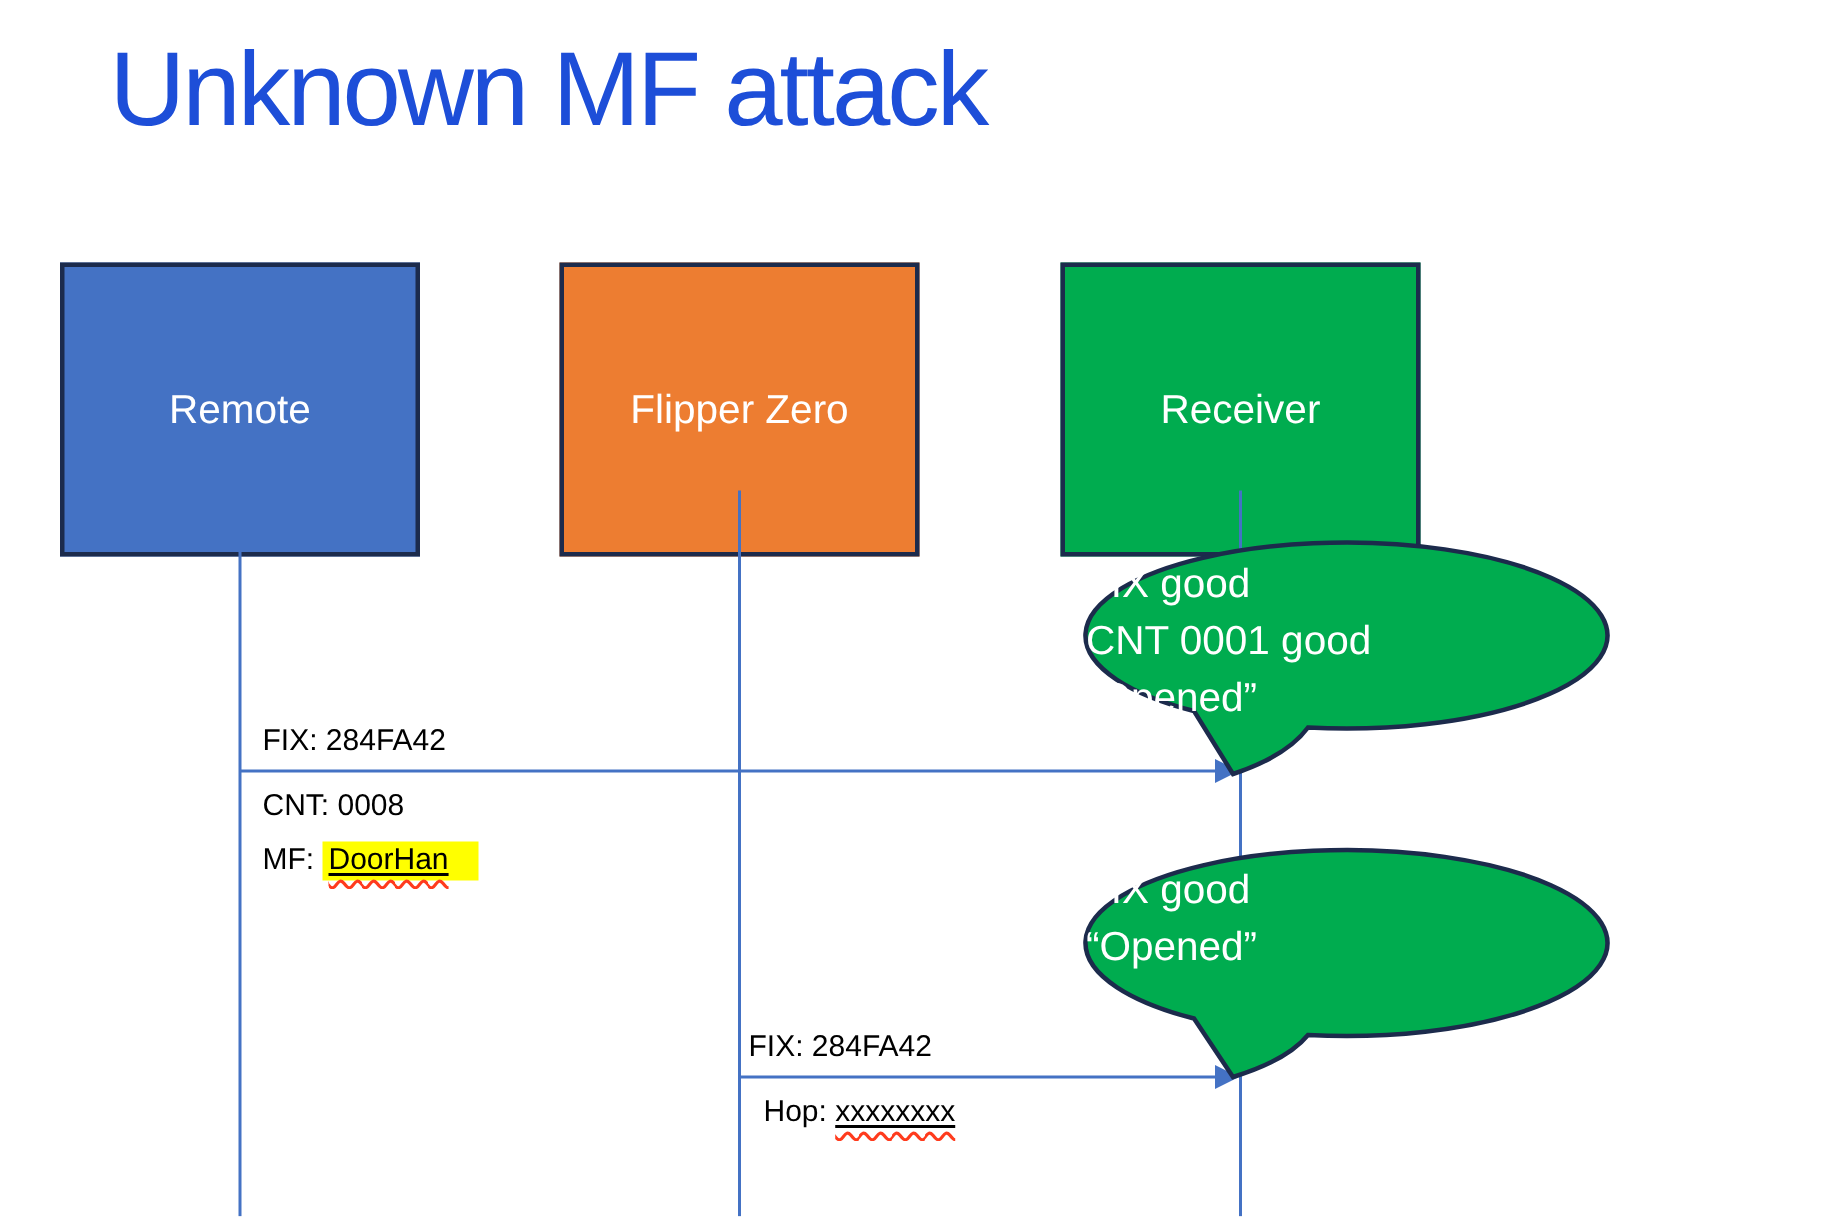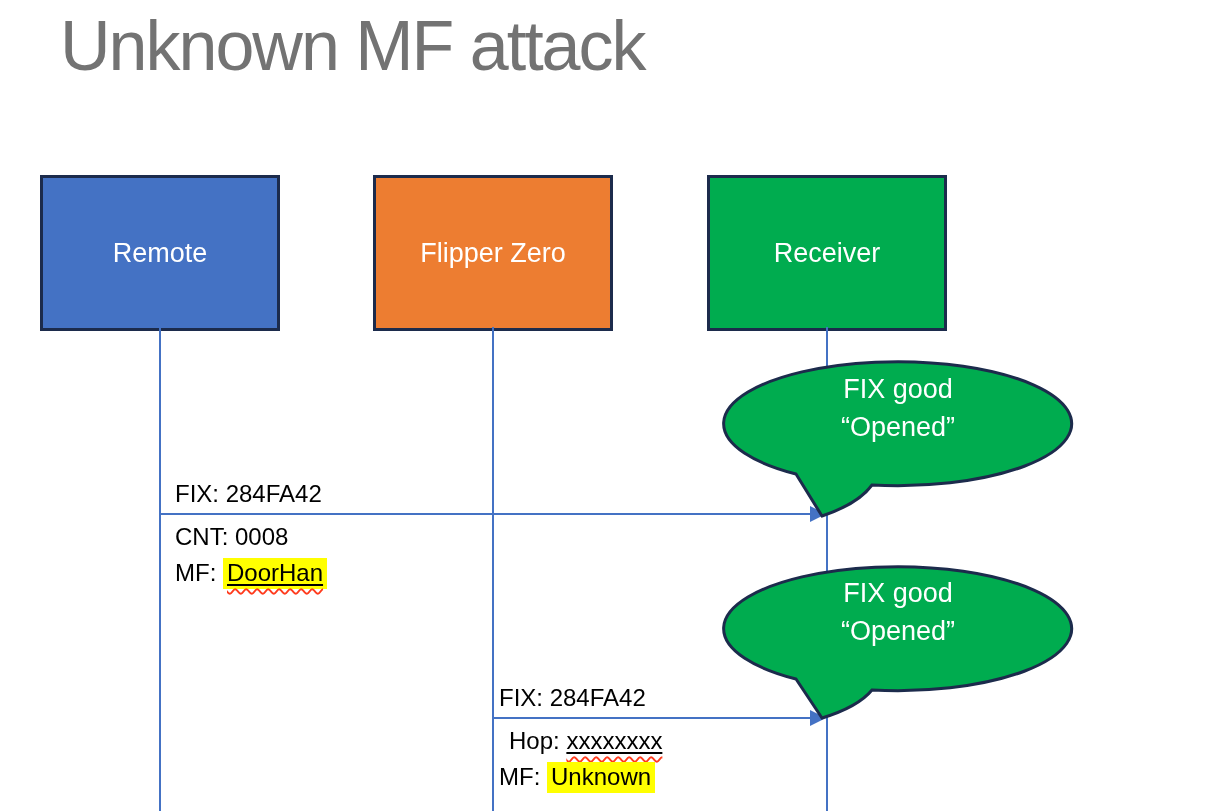--- a/index.html
+++ b/index.html
@@ -7,31 +7,31 @@
     position:relative;
     width:1216px;height:811px;
     background:#fff;
     overflow:hidden;
     font-family:"Liberation Sans", sans-serif;
     color:#000;
   }
   .title{
     position:absolute;
     left:56px;top:2px;
-    margin:4px;
+    margin:17px;
     font-size:70px;
     font-weight:300;
     letter-spacing:-2px;
-    color:#737373;
+    color:#1d4ed8;
     white-space:nowrap;
   }
   .actor{
     position:absolute;
     top:175px;
-    width:240px;height:156px;
+    width:240px;height:196px;
     box-sizing:border-box;
     border:3px solid var(--shape-border,#1C2B4C);
     display:flex;align-items:center;justify-content:center;
     color:#fff;
     font-size:27px;
     text-align:center;
   }
   .actor.remote{left:40px;background:var(--actor-blue,#4472C4);}
   .actor.flipper{left:373px;background:var(--actor-orange,#ED7D31);}
   .actor.receiver{left:707px;background:var(--actor-green,#00AC4F);}
@@ -50,28 +50,28 @@
   .arrowhead{
     position:absolute;
     width:0;height:0;
     border-top:8px solid transparent;
     border-bottom:8px solid transparent;
     border-left:16px solid var(--connector-blue,#4472C4);
     z-index:2;
   }
   .msg-label{
     position:absolute;
-    font-size:24px;
+    font-size:20px;
     line-height:32px;
     white-space:nowrap;
     z-index:4;
   }
   .hl{
     background:var(--highlight-yellow,#FFFF00);
-    padding:1px 4px 3px 4px;
+    padding:1px 20px 3px 4px;
   }
   .wavy{
     text-decoration-line:underline;
     text-decoration-style:wavy;
     text-decoration-color:var(--squiggle-red,#FF3B1D);
     text-decoration-thickness:1.5px;
     text-underline-offset:7px;
   }
   .u{
     text-decoration-line:underline;
@@ -88,21 +88,21 @@
     fill:var(--callout-green,#00AC4F);
     stroke:var(--shape-border,#1C2B4C);
     stroke-width:3px;
   }
   .callout-text{
     position:absolute;
     left:724px;width:348px;
     color:#fff;
     font-size:27px;
     line-height:38px;
-    text-align:center;
+    text-align:left;
     z-index:4;
   }
   .callout-text.c1{top:370px;}
   .callout-text.c2{top:574px;}
 </style>
 </head>
 <body>
 
 <div class="slide">
 
@@ -137,31 +137,29 @@
 
   <div class="msg-line" style="left:493px;top:717px;width:318px;"></div>
   <div class="arrowhead" style="left:810px;top:710px;"></div>
 
   <div class="msg-label" style="left:499px;top:682px;">
     <span>FIX: 284FA42</span>
   </div>
   <div class="msg-label" style="left:509px;top:725px;">
     <span>Hop: </span><span class="wavy"><span class="u">xxxxxxxx</span></span>
   </div>
-  <div class="msg-label" style="left:499px;top:761px;">
-    <span>MF: </span><span class="hl">Unknown</span>
-  </div>
 
   <svg class="bubbles" width="1216" height="811" viewBox="0 0 1216 811">
     <path class="bubble-path" d="M 822 516 L 796 474 A 174 62 0 1 1 872 485 Q 858 504 822 516 Z"></path>
     <path class="bubble-path" d="M 822 718 L 796 679 A 174 62 0 1 1 872 690 Q 858 707 822 718 Z"></path>
   </svg>
 
   <div class="callout-text c1">
     <div>FIX good</div>
+    <div>CNT 0001 good</div>
     <div>“Opened”</div>
   </div>
   <div class="callout-text c2">
     <div>FIX good</div>
     <div>“Opened”</div>
   </div>
 
 </div>
 
 </body></html>

